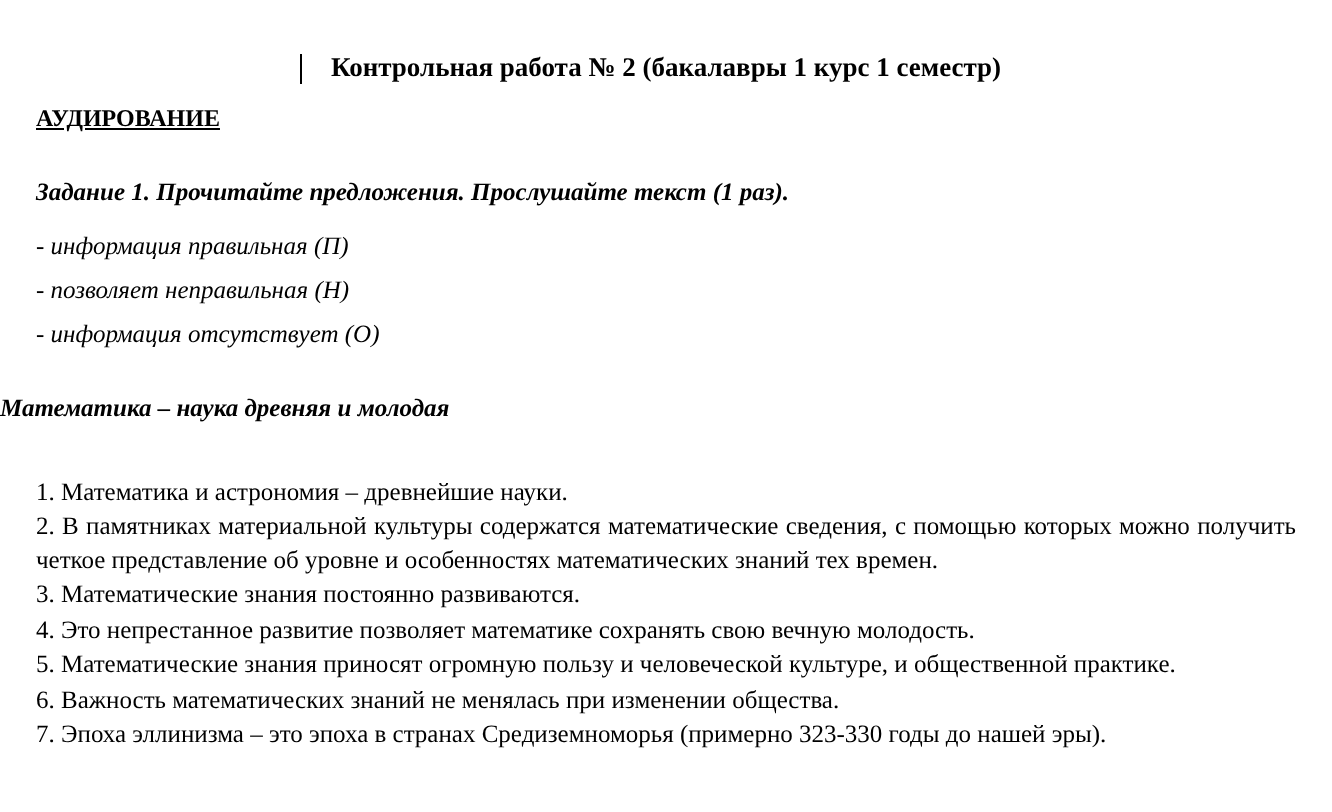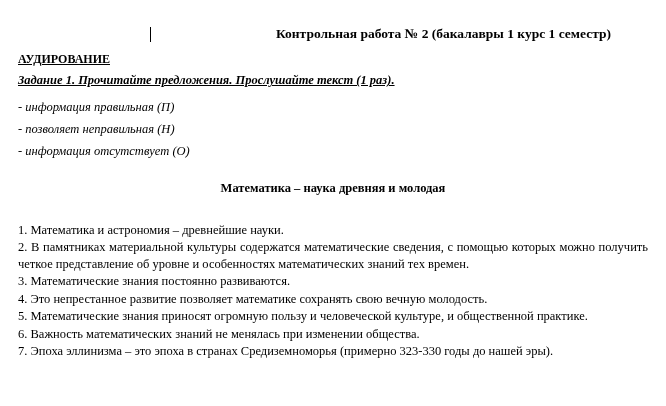--- a/index.html
+++ b/index.html
@@ -15,21 +15,21 @@
     color: #000000;
   }
   .page {
     position: relative;
     width: 666px;
     height: 406px;
     padding: 0;
     box-sizing: border-box;
   }
   .title {
-    text-align: right;
+    text-align: center;
     font-weight: bold;
     font-size: 13.5px;
     margin: 26px 0 0 0;
     padding: 0 55px;
     line-height: 1.2;
     position: relative;
   }
   .title-caret {
     position: absolute;
     left: 150px;
@@ -38,38 +38,37 @@
     height: 15px;
     background: #000;
   }
   .section-heading {
     font-weight: bold;
     font-size: 12px;
     text-decoration: underline;
     margin: 10px 0 0 18px;
   }
   .task {
-    margin: 4px 0 0 18px;
+    margin: 20px 0 0 18px;
     font-style: italic;
     font-weight: bold;
     font-size: 12.5px;
     line-height: 1.45;
-    text-decoration: underline;
   }
   .legend {
     margin: 8px 0 0 18px;
     font-size: 12.5px;
     font-style: italic;
     line-height: 1.75;
   }
   .text-title {
-    text-align: center;
     font-weight: bold;
     font-size: 12.5px;
     margin: 18px 0 0 0;
+    font-style: italic;
   }
   .body-list {
     margin: 26px 18px 0 18px;
     font-size: 12.5px;
     line-height: 1.32;
   }
   .body-item {
     margin-bottom: 1px;
     text-align: justify;
     text-justify: inter-word;

